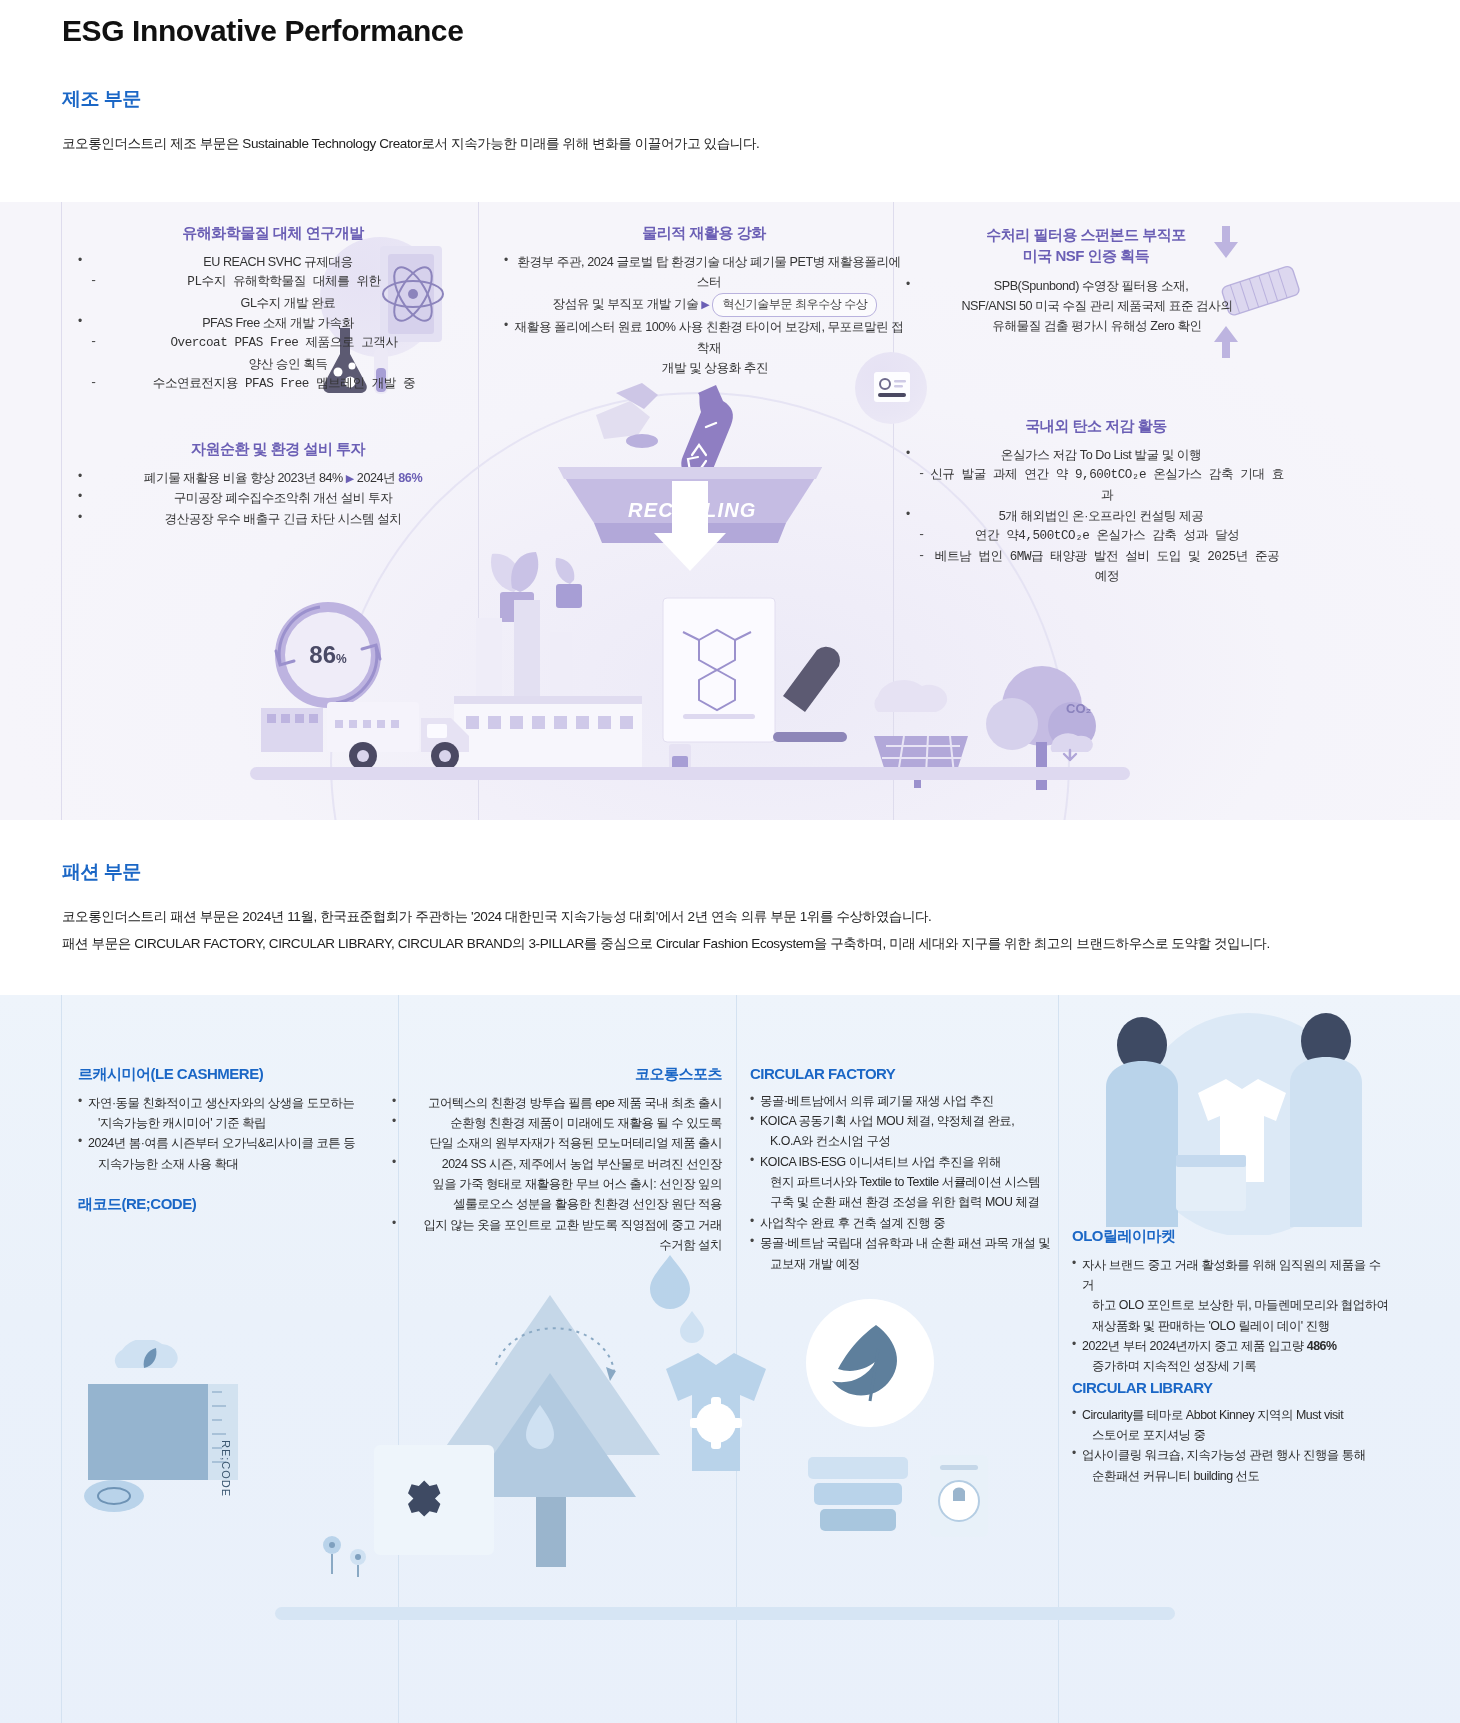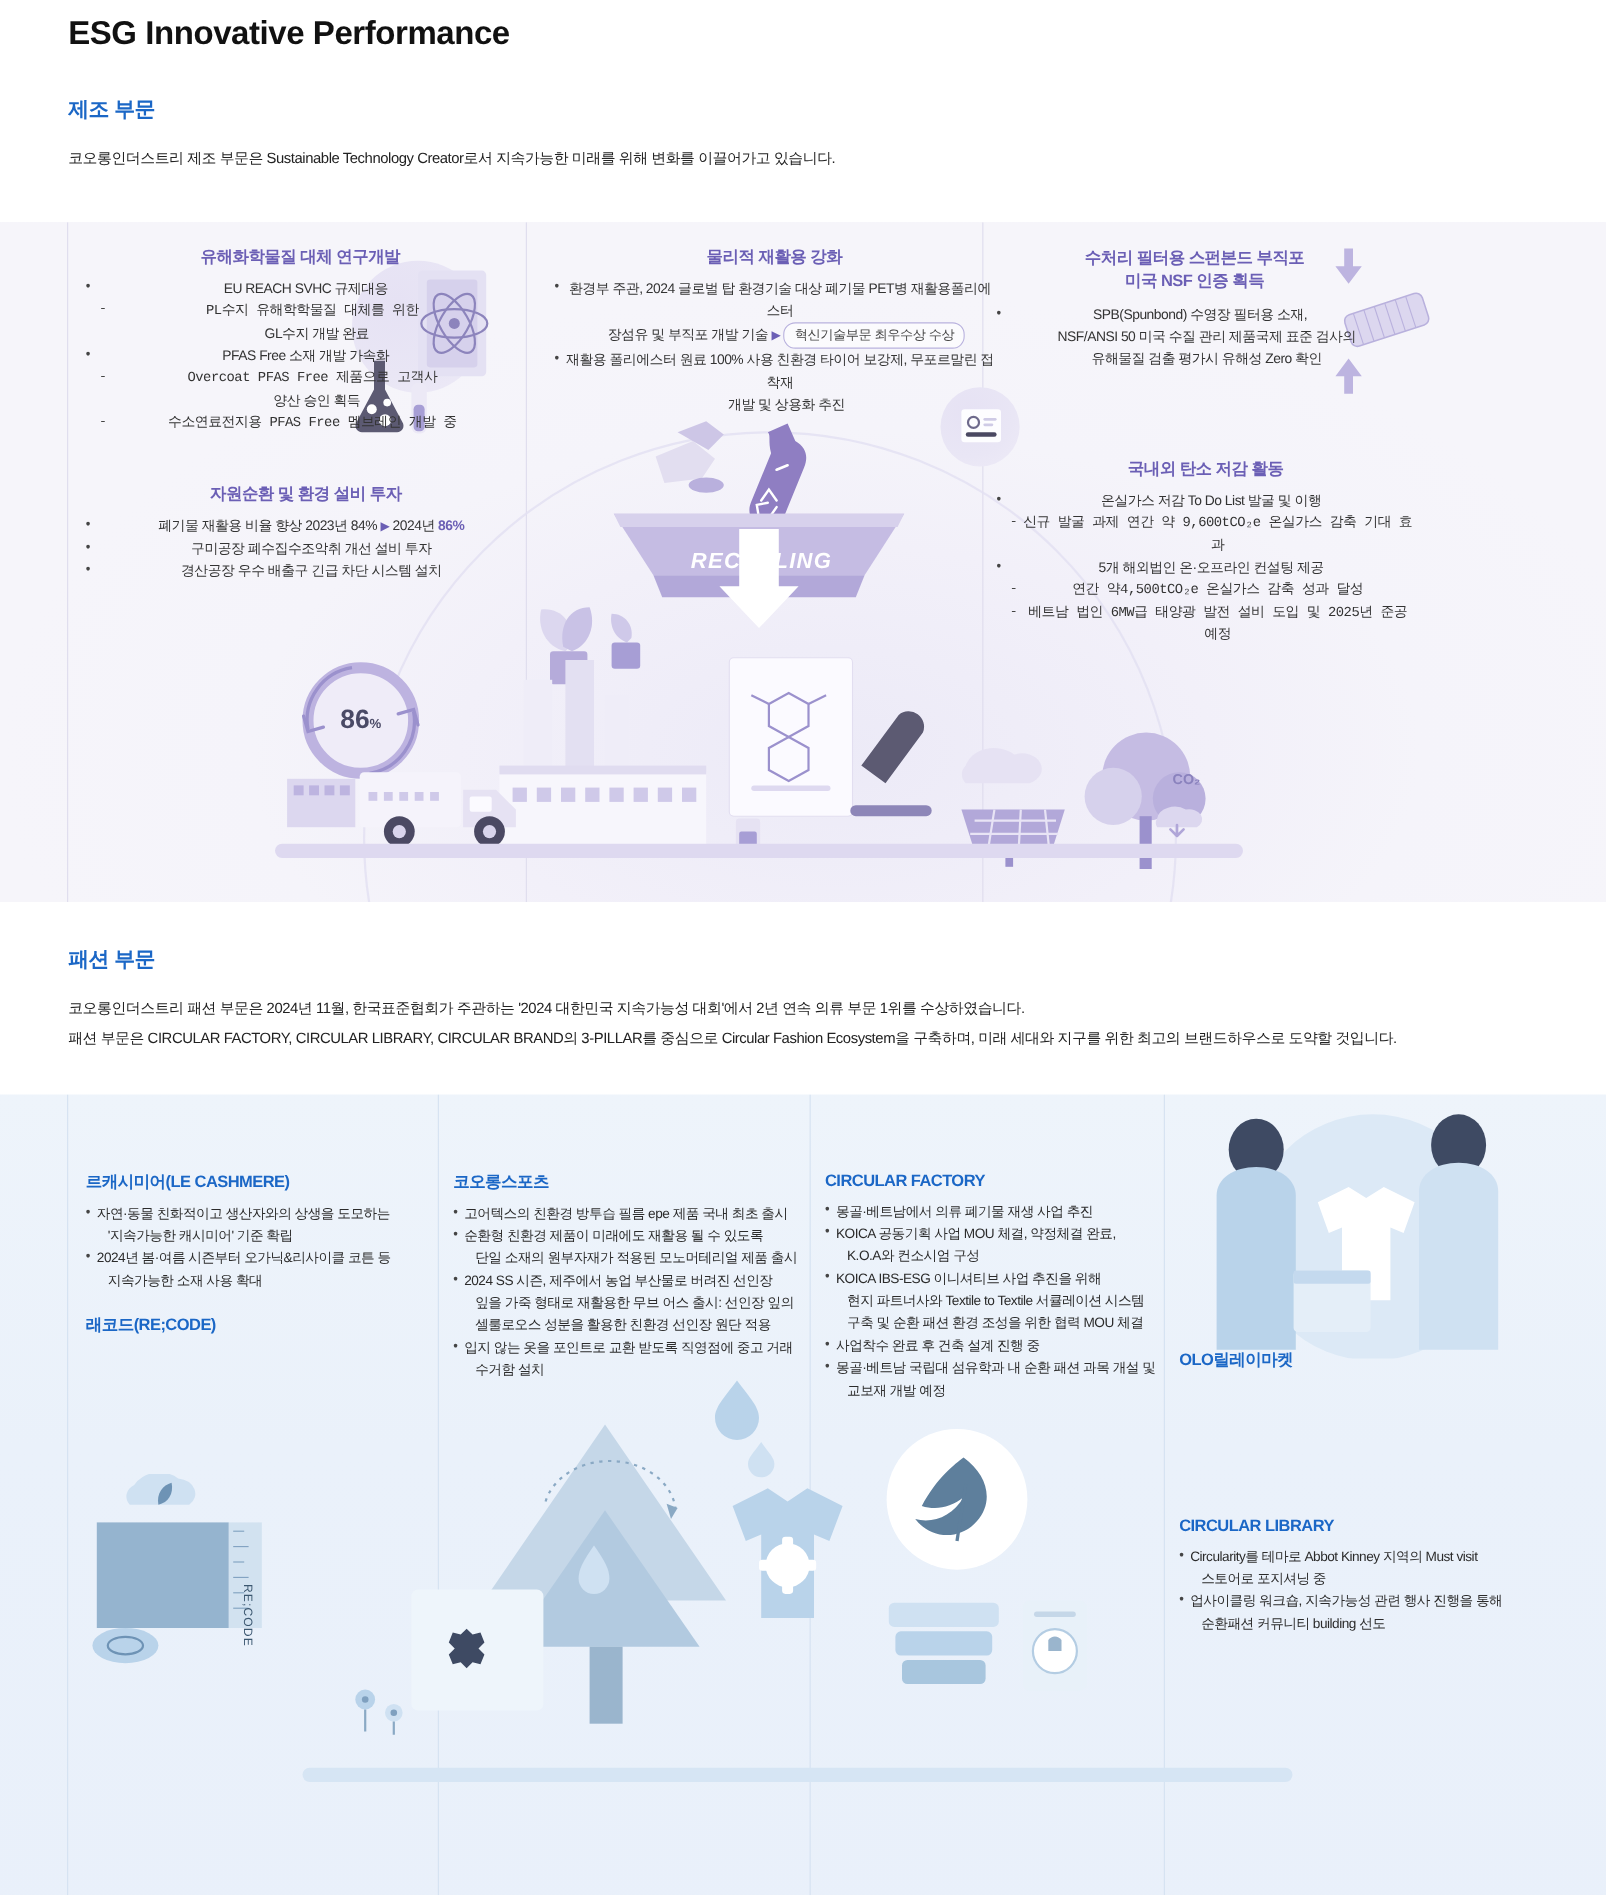--- a/index.html
+++ b/index.html
@@ -455,21 +455,21 @@
         <li class="cont">'지속가능한 캐시미어' 기준 확립</li>
         <li>2024년 봄·여름 시즌부터 오가닉&amp;리사이클 코튼 등</li>
         <li class="cont">지속가능한 소재 사용 확대</li>
       </ul>
     </div>
 
     <div class="fblk" style="left:78px;top:168px;width:320px;">
       <h3>래코드(RE;CODE)</h3>
     </div>
 
-    <div class="fblk" style="left:412px;top:38px;width:330px;">
+    <div class="fblk" style="left:392px;top:38px;width:330px;text-align:right;">
       <h3>코오롱스포츠</h3>
       <ul>
         <li>고어텍스의 친환경 방투습 필름 epe 제품 국내 최초 출시</li>
         <li>순환형 친환경 제품이 미래에도 재활용 될 수 있도록</li>
         <li class="cont">단일 소재의 원부자재가 적용된 모노머테리얼 제품 출시</li>
         <li>2024 SS 시즌, 제주에서 농업 부산물로 버려진 선인장</li>
         <li class="cont">잎을 가죽 형태로 재활용한 무브 어스 출시: 선인장 잎의</li>
         <li class="cont">셀룰로오스 성분을 활용한 친환경 선인장 원단 적용</li>
         <li>입지 않는 옷을 포인트로 교환 받도록 직영점에 중고 거래</li>
         <li class="cont">수거함 설치</li>
@@ -486,20 +486,27 @@
         <li class="cont">현지 파트너사와 Textile to Textile 서큘레이션 시스템</li>
         <li class="cont">구축 및 순환 패션 환경 조성을 위한 협력 MOU 체결</li>
         <li>사업착수 완료 후 건축 설계 진행 중</li>
         <li>몽골·베트남 국립대 섬유학과 내 순환 패션 과목 개설 및</li>
         <li class="cont">교보재 개발 예정</li>
       </ul>
     </div>
 
     <div class="fblk" style="left:1072px;top:200px;width:320px;">
       <h3>OLO릴레이마켓</h3>
+      <ul>
+        <li>자사 브랜드 중고 거래 활성화를 위해 임직원의 제품을 수거</li>
+        <li class="cont">하고 OLO 포인트로 보상한 뒤, 마들렌메모리와 협업하여</li>
+        <li class="cont">재상품화 및 판매하는 'OLO 릴레이 데이' 진행</li>
+        <li>2022년 부터 2024년까지 중고 제품 입고량 <span class="bhl">486%</span></li>
+        <li class="cont">증가하며 지속적인 성장세 기록</li>
+      </ul>
     </div>
 
     <div class="fblk" style="left:1072px;top:352px;width:320px;">
       <h3>CIRCULAR LIBRARY</h3>
       <ul>
         <li>Circularity를 테마로 Abbot Kinney 지역의 Must visit</li>
         <li class="cont">스토어로 포지셔닝 중</li>
         <li>업사이클링 워크숍, 지속가능성 관련 행사 진행을 통해</li>
         <li class="cont">순환패션 커뮤니티 building 선도</li>
       </ul>

